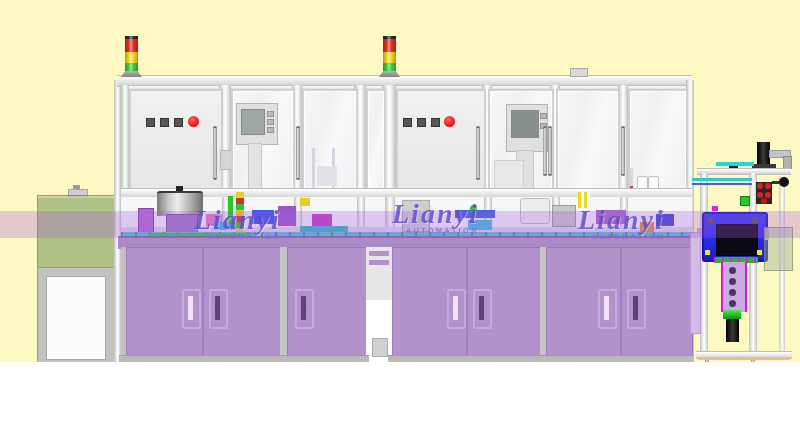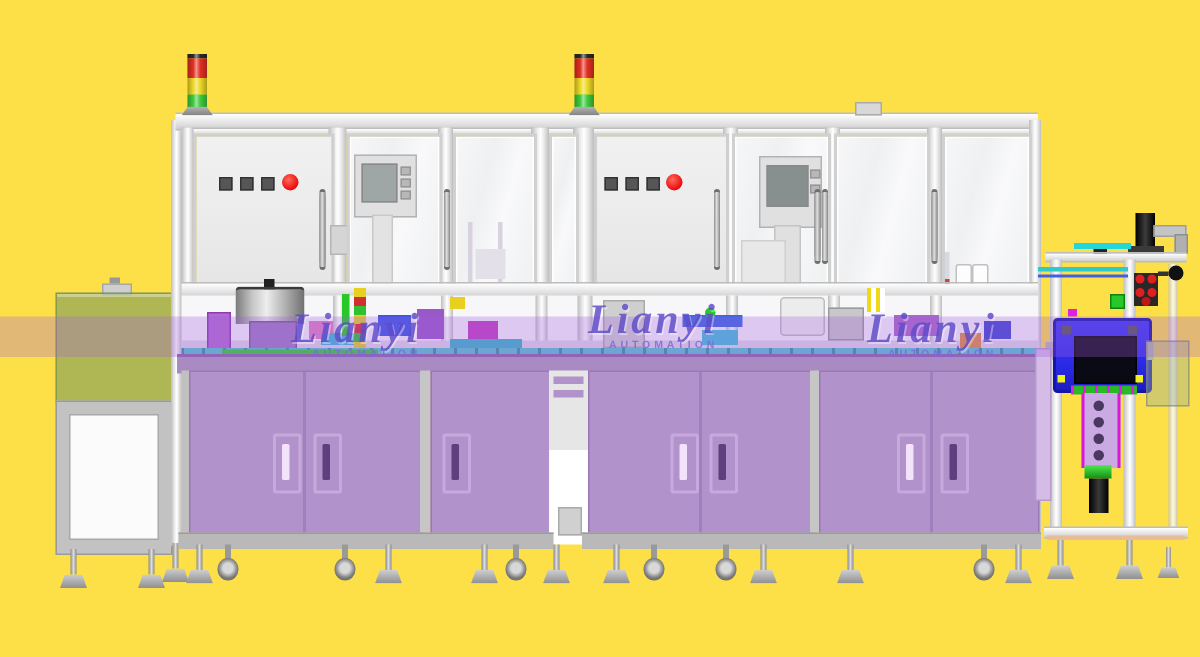--- a/index.html
+++ b/index.html
@@ -1,16 +1,16 @@
 <!DOCTYPE html>
 <html style="--band: rgba(162,92,226,0.30); --cabinet: #b292cb; --cabinet-edge: #9a77b5; --table: #a98ac3; --frame: #e6e6e6; --frame-edge: #bdbdbd; --door: #ececec; --tower-red: #e33022; --tower-yellow: #eed823; --tower-green: #3fcb3d; --button-red: #ee1616; --button-dark: #565656; --conveyor-teal: #56c6cc; --accent-green: #2ed32e; --cover-green: rgba(128,158,94,0.62); --box-blue: #2b2be8; --column-lavender: #cba9e2; --watermark: #5e4cc9; --base-gray: #b9b9b9;"><head>
 <meta charset="utf-8">
 <style>
   html,body{margin:0;padding:0;background:#fff;}
-  .stage{position:relative;width:800px;height:438px;background:#fde047;overflow:hidden;
+  .stage{position:relative;width:800px;height:362px;background:#fef9c3;overflow:hidden;
          font-family:"Liberation Sans",sans-serif;}
   
   .post{position:absolute;background:linear-gradient(90deg,var(--frame-edge,#bdbdbd),var(--frame,#e6e6e6) 30%,#ffffff 52%,var(--frame,#e6e6e6) 74%,var(--frame-edge,#bdbdbd));}
   .hrail{position:absolute;background:linear-gradient(180deg,#ffffff,var(--frame,#e6e6e6) 55%,#cfcfcf);border-top:1px solid var(--frame-edge,#bdbdbd);border-bottom:1px solid var(--frame-edge,#bdbdbd);}
   .glass{position:absolute;background:linear-gradient(105deg,#f7f7f8 0%,#eef0f2 35%,#f9f9fb 58%,#eef0f1 100%);border:2px solid #d0d0d0;box-shadow:inset 0 0 0 1px #fff;}
   .door{position:absolute;background:linear-gradient(180deg,#f1f1f1,#e6e6e6);border:2px solid #cfcfcf;}
   .vhandle{position:absolute;width:4px;background:linear-gradient(90deg,#8f8f8f,#e0e0e0 45%,#868686);border-radius:2px;box-shadow:0 -2px 0 #6f6f6f,0 2px 0 #6f6f6f;}
   
   .seg{position:relative;width:13px;background-image:linear-gradient(90deg,rgba(0,0,0,.28),rgba(0,0,0,0) 30%,rgba(255,255,255,.5) 45%,rgba(0,0,0,0) 65%,rgba(0,0,0,.28));}
   

